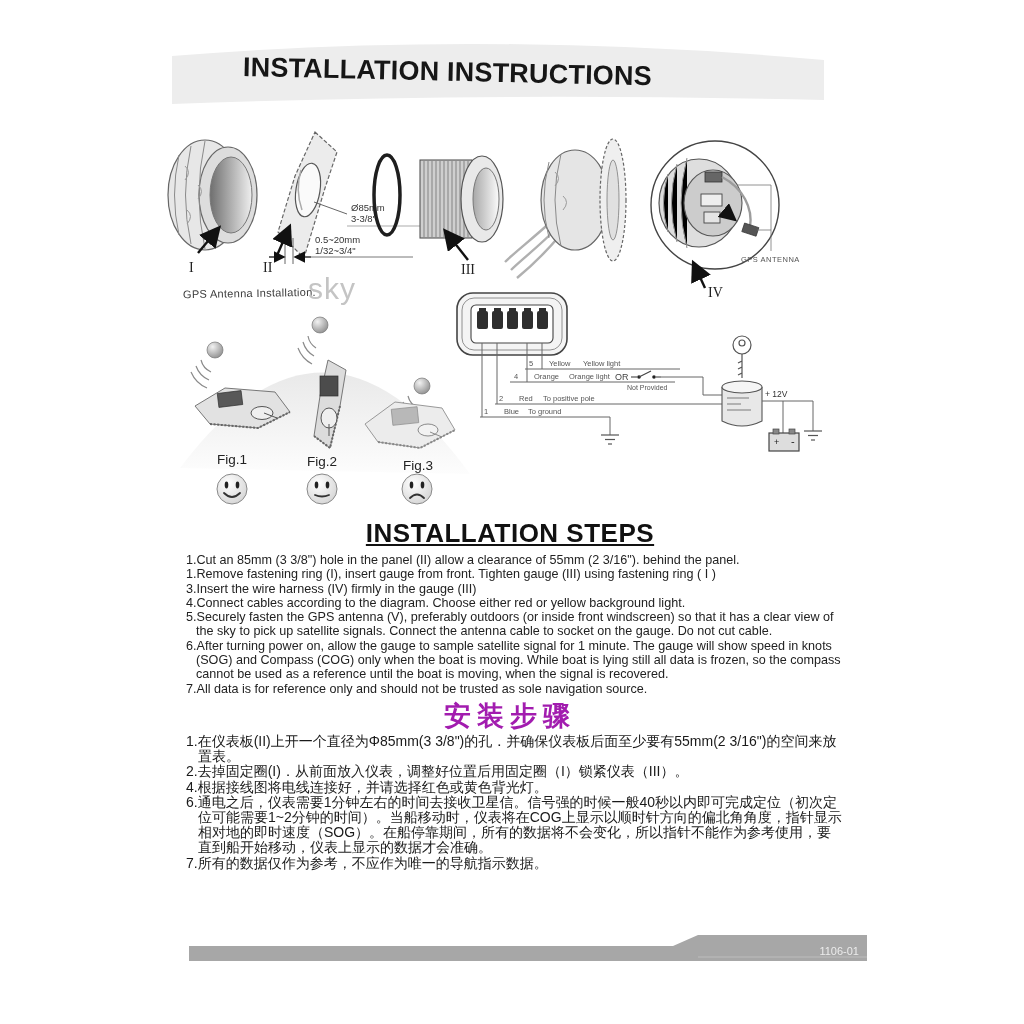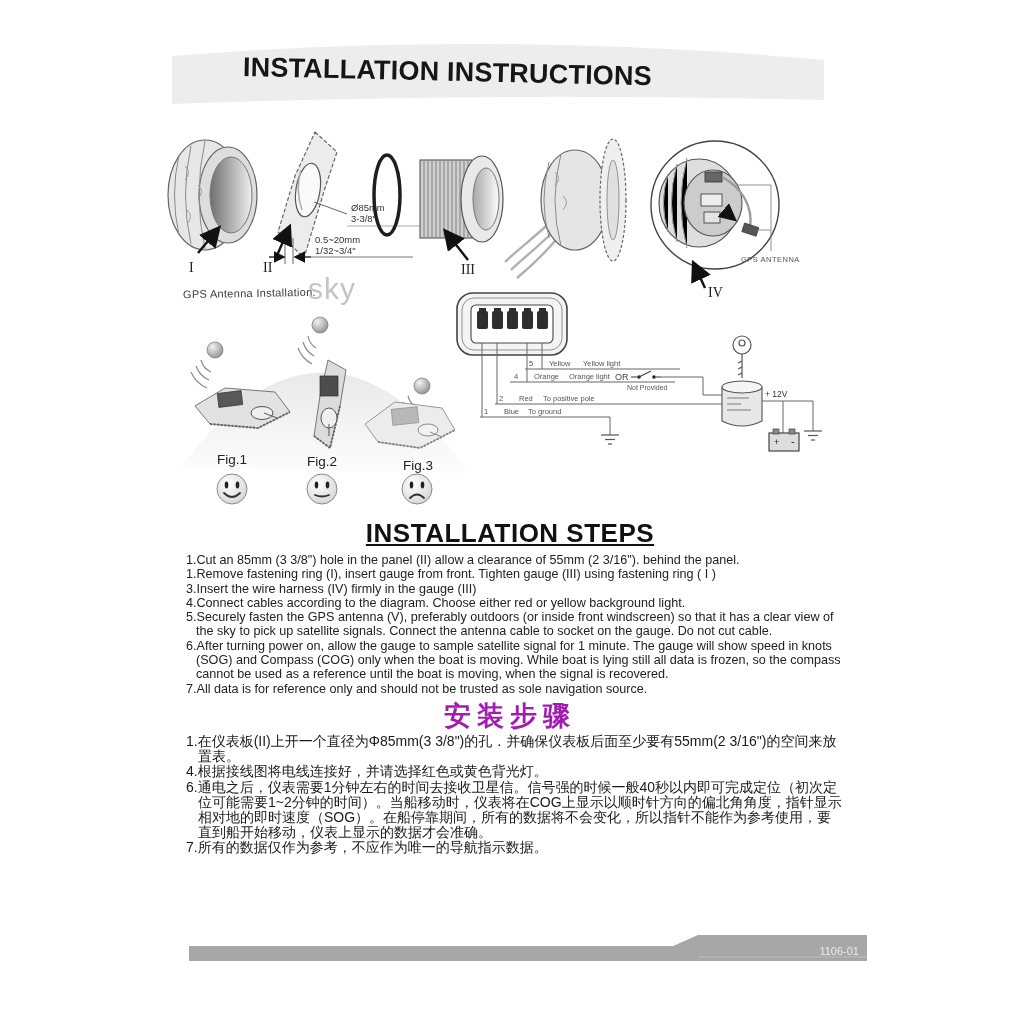--- a/index.html
+++ b/index.html
@@ -341,20 +341,21 @@
   <div class="step">3.Insert the wire harness (IV) firmly in the gauge (III)</div>
   <div class="step">4.Connect cables according to the diagram. Choose either red or yellow background light.</div>
   <div class="step">5.Securely fasten the GPS antenna (V), preferably outdoors (or inside front windscreen) so that it has a clear view of the sky to pick up satellite signals.  Connect the antenna cable to socket on the gauge. Do not cut cable.</div>
   <div class="step">6.After turning power on, allow the gauge to sample satellite signal for 1 minute. The gauge will show speed in knots (SOG) and Compass  (COG) only when the boat is moving. While boat is lying still all data is frozen, so the compass cannot be used as a reference until the boat is moving, when the signal is recovered.</div>
   <div class="step">7.All data is for reference only and should not be trusted as sole navigation source.</div>
 </div>
 
 <div class="abs zh-heading" style="left:185px;top:698px;width:650px;">安装步骤</div>
 <div class="abs steps-zh" style="left:186px;top:734px;width:658px;">
   <div class="step">1.在仪表板(II)上开一个直径为Φ85mm(3 3/8")的孔．并确保仪表板后面至少要有55mm(2 3/16")的空间来放置表。</div>
+  <div class="step">2.去掉固定圈(I)．从前面放入仪表，调整好位置后用固定圈（I）锁紧仪表（III）。</div>
   <div class="step">4.根据接线图将电线连接好，并请选择红色或黄色背光灯。</div>
   <div class="step">6.通电之后，仪表需要1分钟左右的时间去接收卫星信。信号强的时候一般40秒以内即可完成定位（初次定位可能需要1~2分钟的时间）。当船移动时，仪表将在COG上显示以顺时针方向的偏北角角度，指针显示相对地的即时速度（SOG）。在船停靠期间，所有的数据将不会变化，所以指针不能作为参考使用，要直到船开始移动，仪表上显示的数据才会准确。</div>
   <div class="step">7.所有的数据仅作为参考，不应作为唯一的导航指示数据。</div>
 </div>
 
 <svg class="abs" style="left:183px;top:928px;" width="690" height="42" viewBox="0 0 690 42">
   <path d="M6,18 L490,18 L515,7 L684,7 L684,33 L6,33 Z" fill="#a7a7a7"></path>
   <line x1="515" y1="29" x2="684" y2="29" stroke="#c9c9c9" stroke-width="0.7"></line>
   <text x="676" y="27" font-size="11" fill="#ececec" text-anchor="end">1106-01</text>
 </svg>

